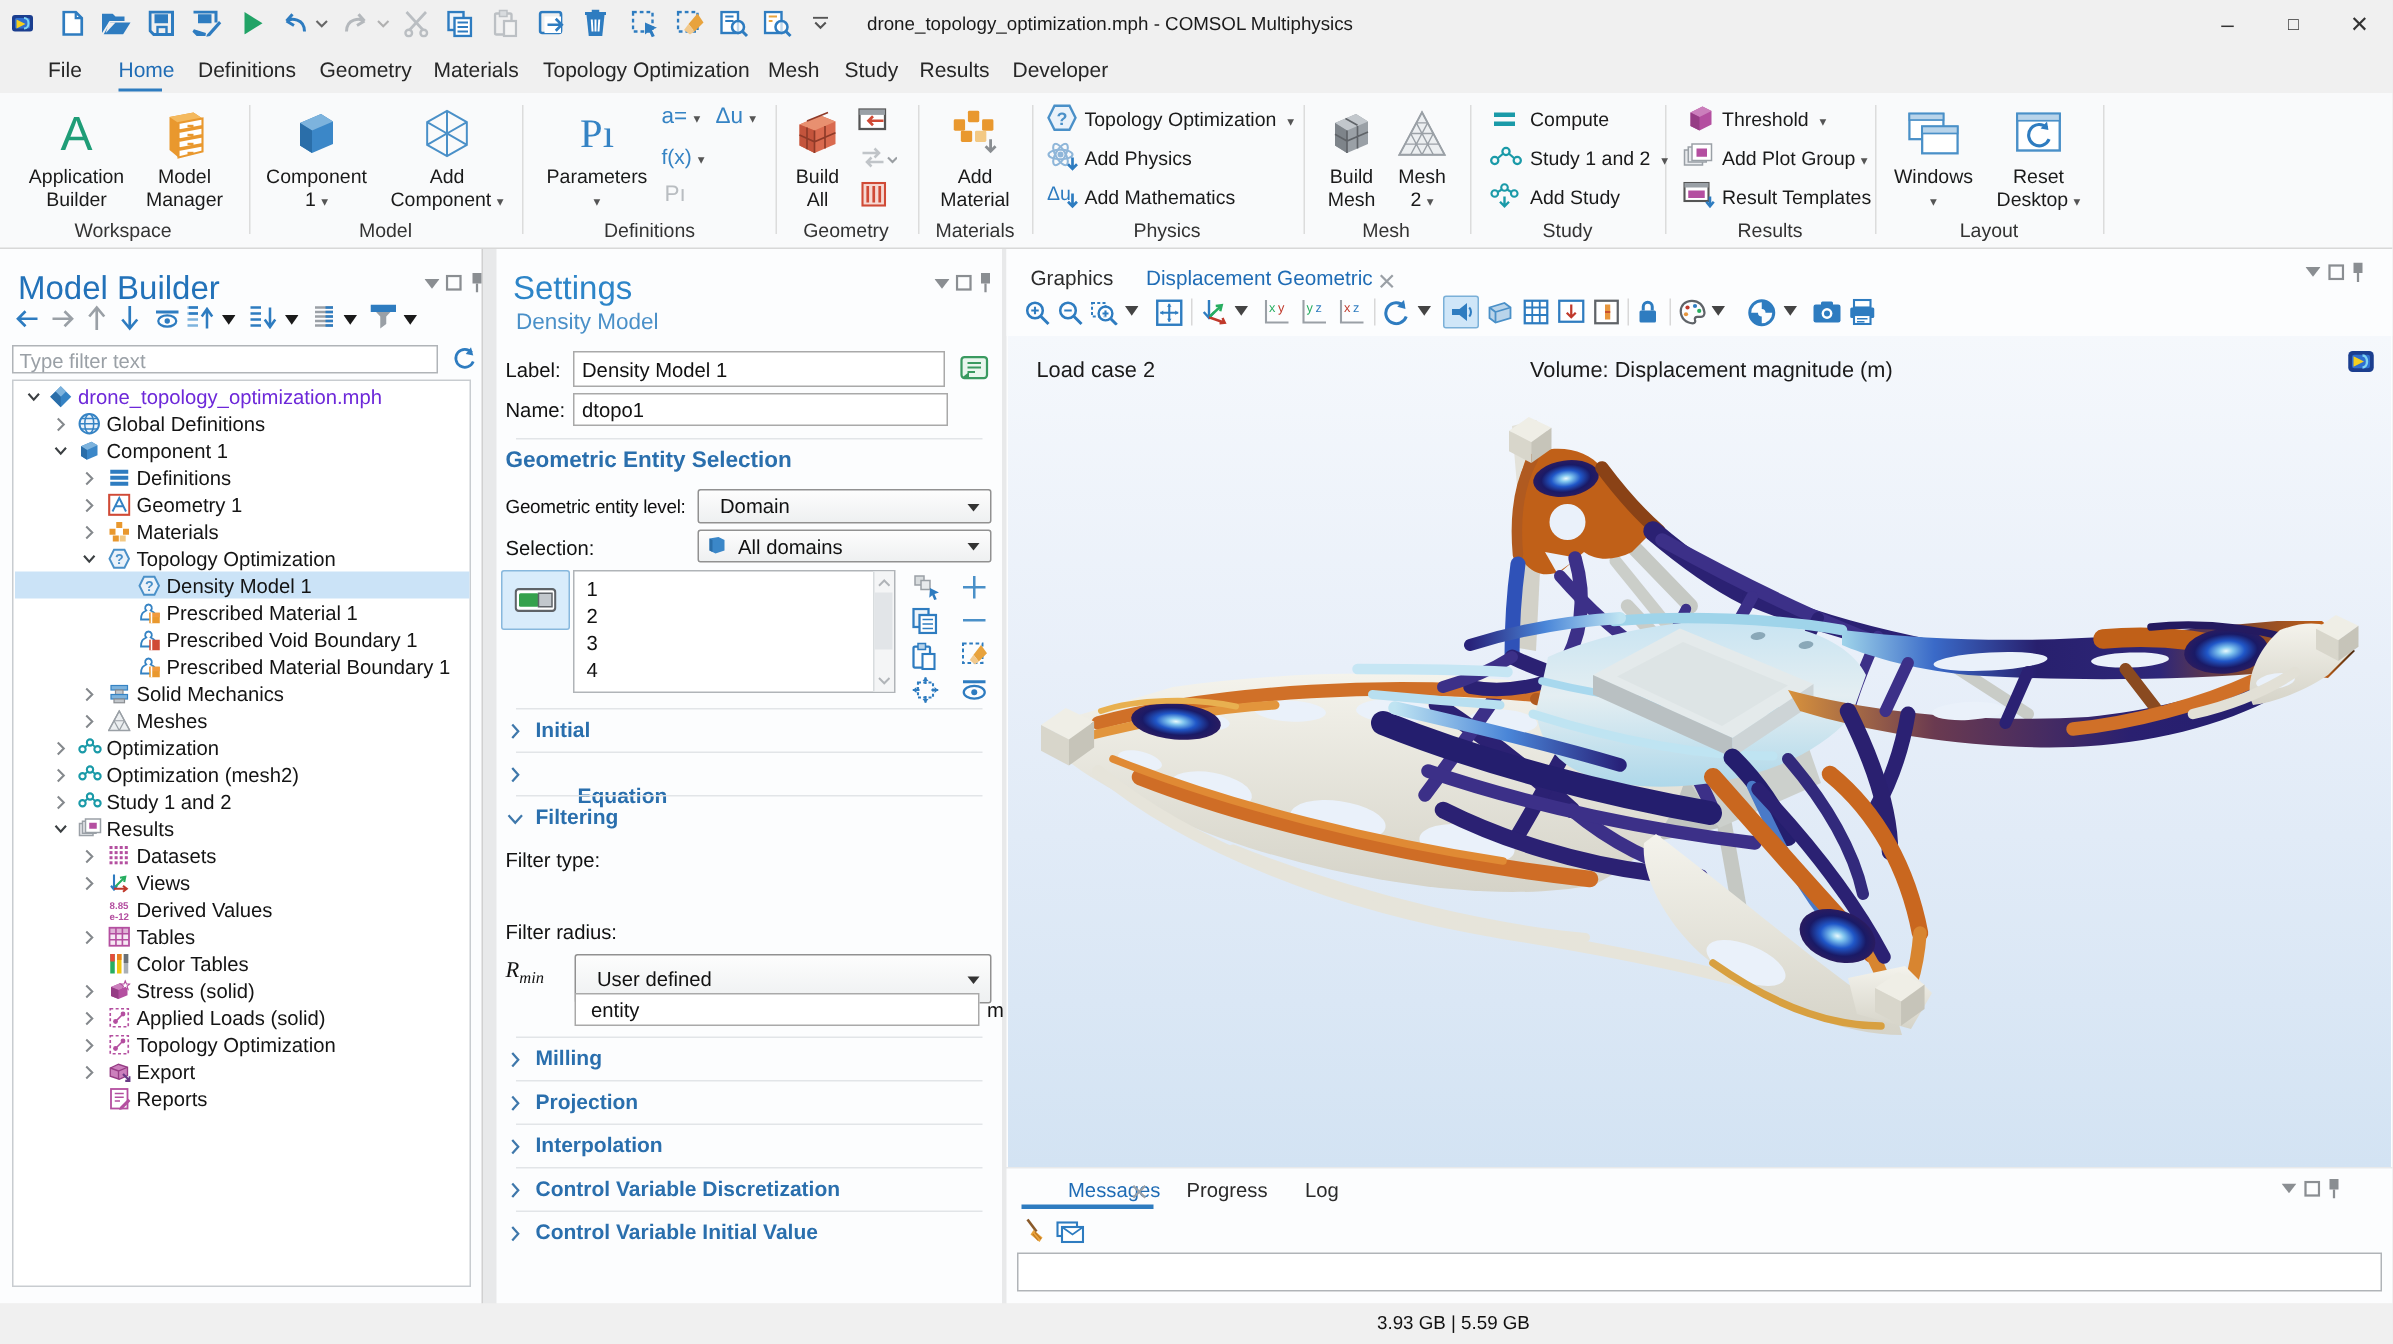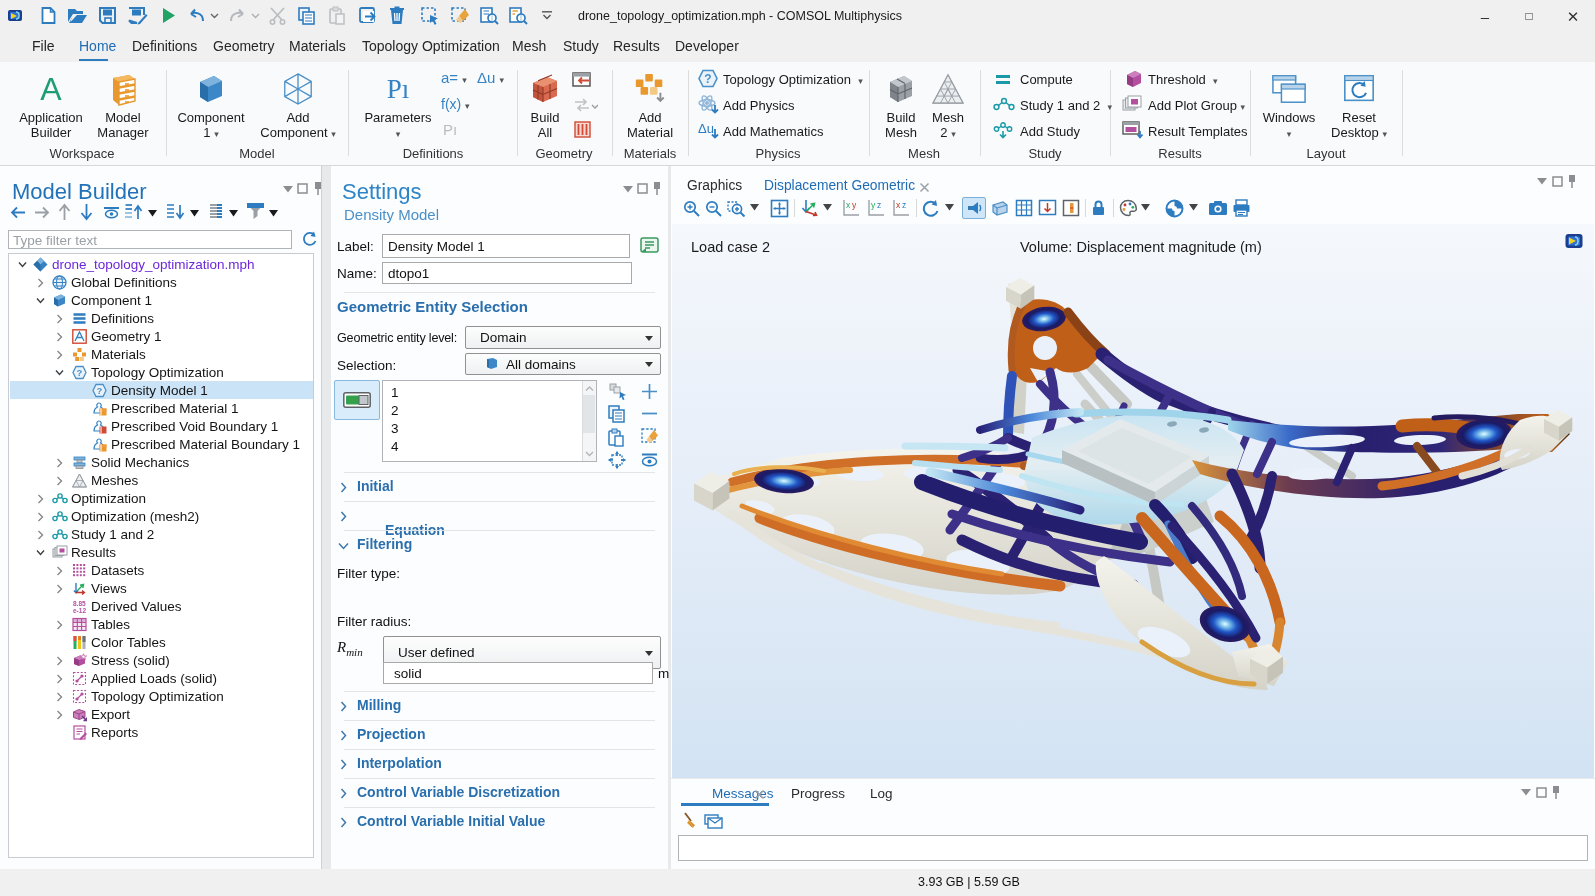--- a/index.html
+++ b/index.html
@@ -28,21 +28,21 @@
 .panel { position:absolute; background:#fcfdfe; }
 #mb-panel { left:0; top:0; width:322px; height:703px; border-right:1px solid #d0d0d0; }
 #set-panel { left:331px; top:0; width:337px; height:703px; }
 #gfx-panel { left:671px; top:0; width:924px; height:612px; }
 #msg-panel { left:671px; top:613px; width:924px; height:90px; }
 
 .sec-line { position:absolute; left:13px; width:311px; height:1px; background:#e2e5e8; }
 .sec-title { position:absolute; font-size:14px; font-weight:bold; color:#2a6fad; }
 .flabel { position:absolute; font-size:13.5px; color:#111; }
 .tinput { position:absolute; border:1px solid #a9a9a9; background:#fff; font-size:13.5px; color:#111; padding-left:5px; display:flex; align-items:center; }
-.combo { position:absolute; border:1px solid #919191; background:linear-gradient(#fdfdfd,#eef0f1); font-size:13.5px; color:#111; display:flex; align-items:center; padding-left:19px; border-radius:2px; }
+.combo { position:absolute; border:1px solid #919191; background:linear-gradient(#fdfdfd,#eef0f1); font-size:13.5px; color:#111; display:flex; align-items:center; padding-left:5px; border-radius:2px; }
 .combo .arr { position:absolute; right:7px; top:50%; margin-top:-2px; width:0; height:0; border-left:4px solid transparent; border-right:4px solid transparent; border-top:5px solid #333; }
 
 #gfx-tabs { position:absolute; left:0; top:0; width:924px; height:30px; background:#fcfdfe; }
 #gfx-toolbar { position:absolute; left:0; top:30px; width:924px; height:28px; background:#fcfdfe; }
 #gfx-view { position:absolute; left:1px; top:58px; width:922px; height:554px; background:linear-gradient(180deg,#f5f8fc 0%, #e8eff9 40%, #d3e3f3 100%); }
 
 #statusbar { position:absolute; left:0; top:869px; width:1595px; height:27px; background:#f0f0f0; font-size:12.5px; color:#111; }
 </style>
 </head>
 <body>
@@ -752,21 +752,21 @@
       <div class="sec-title" style="left:26px;top:356px;margin-left:28px;">Equation</div>
       <div class="sec-line" style="top:364px;"></div>
       <svg class="abs" style="left:7px;top:376px;" width="11" height="8" viewBox="0 0 11 8">
           <path d="M1 1.5 L5.5 6.5 L10 1.5" fill="none" stroke="#3f78ab" stroke-width="1.5"></path>
         </svg>
       <div class="sec-title" style="left:26px;top:370px;">Filtering</div>
       <div class="flabel" style="left:6px;top:400px;">Filter type:</div>
       <div class="flabel" style="left:6px;top:448px;">Filter radius:</div>
       <div class="flabel" style="left:6px;top:473px;font-style:italic;font-family:'Liberation Serif',serif;font-size:15px;">R<span style="font-size:11px;vertical-align:-4px;">min</span></div>
       <div class="combo" style="left:52px;top:470px;width:278px;height:33px;padding-left:14px;">User defined<span class="arr"></span></div>
-      <div class="tinput" style="left:52px;top:496px;width:270px;height:22px;padding-left:10px;">solid</div>
+      <div class="tinput" style="left:52px;top:496px;width:270px;height:22px;padding-left:10px;">entity</div>
       <div class="flabel" style="left:327px;top:500px;">m</div>
       <div class="sec-line" style="top:525px;"></div>
       <svg class="abs" style="left:9px;top:535px;" width="7" height="11" viewBox="0 0 7 11">
           <path d="M1.5 1 L5.5 5.5 L1.5 10" fill="none" stroke="#3f78ab" stroke-width="1.5"></path>
         </svg>
       <div class="sec-title" style="left:26px;top:531px;">Milling</div>
       <div class="sec-line" style="top:554px;"></div>
       <svg class="abs" style="left:9px;top:564px;" width="7" height="11" viewBox="0 0 7 11">
           <path d="M1.5 1 L5.5 5.5 L1.5 10" fill="none" stroke="#3f78ab" stroke-width="1.5"></path>
         </svg>

